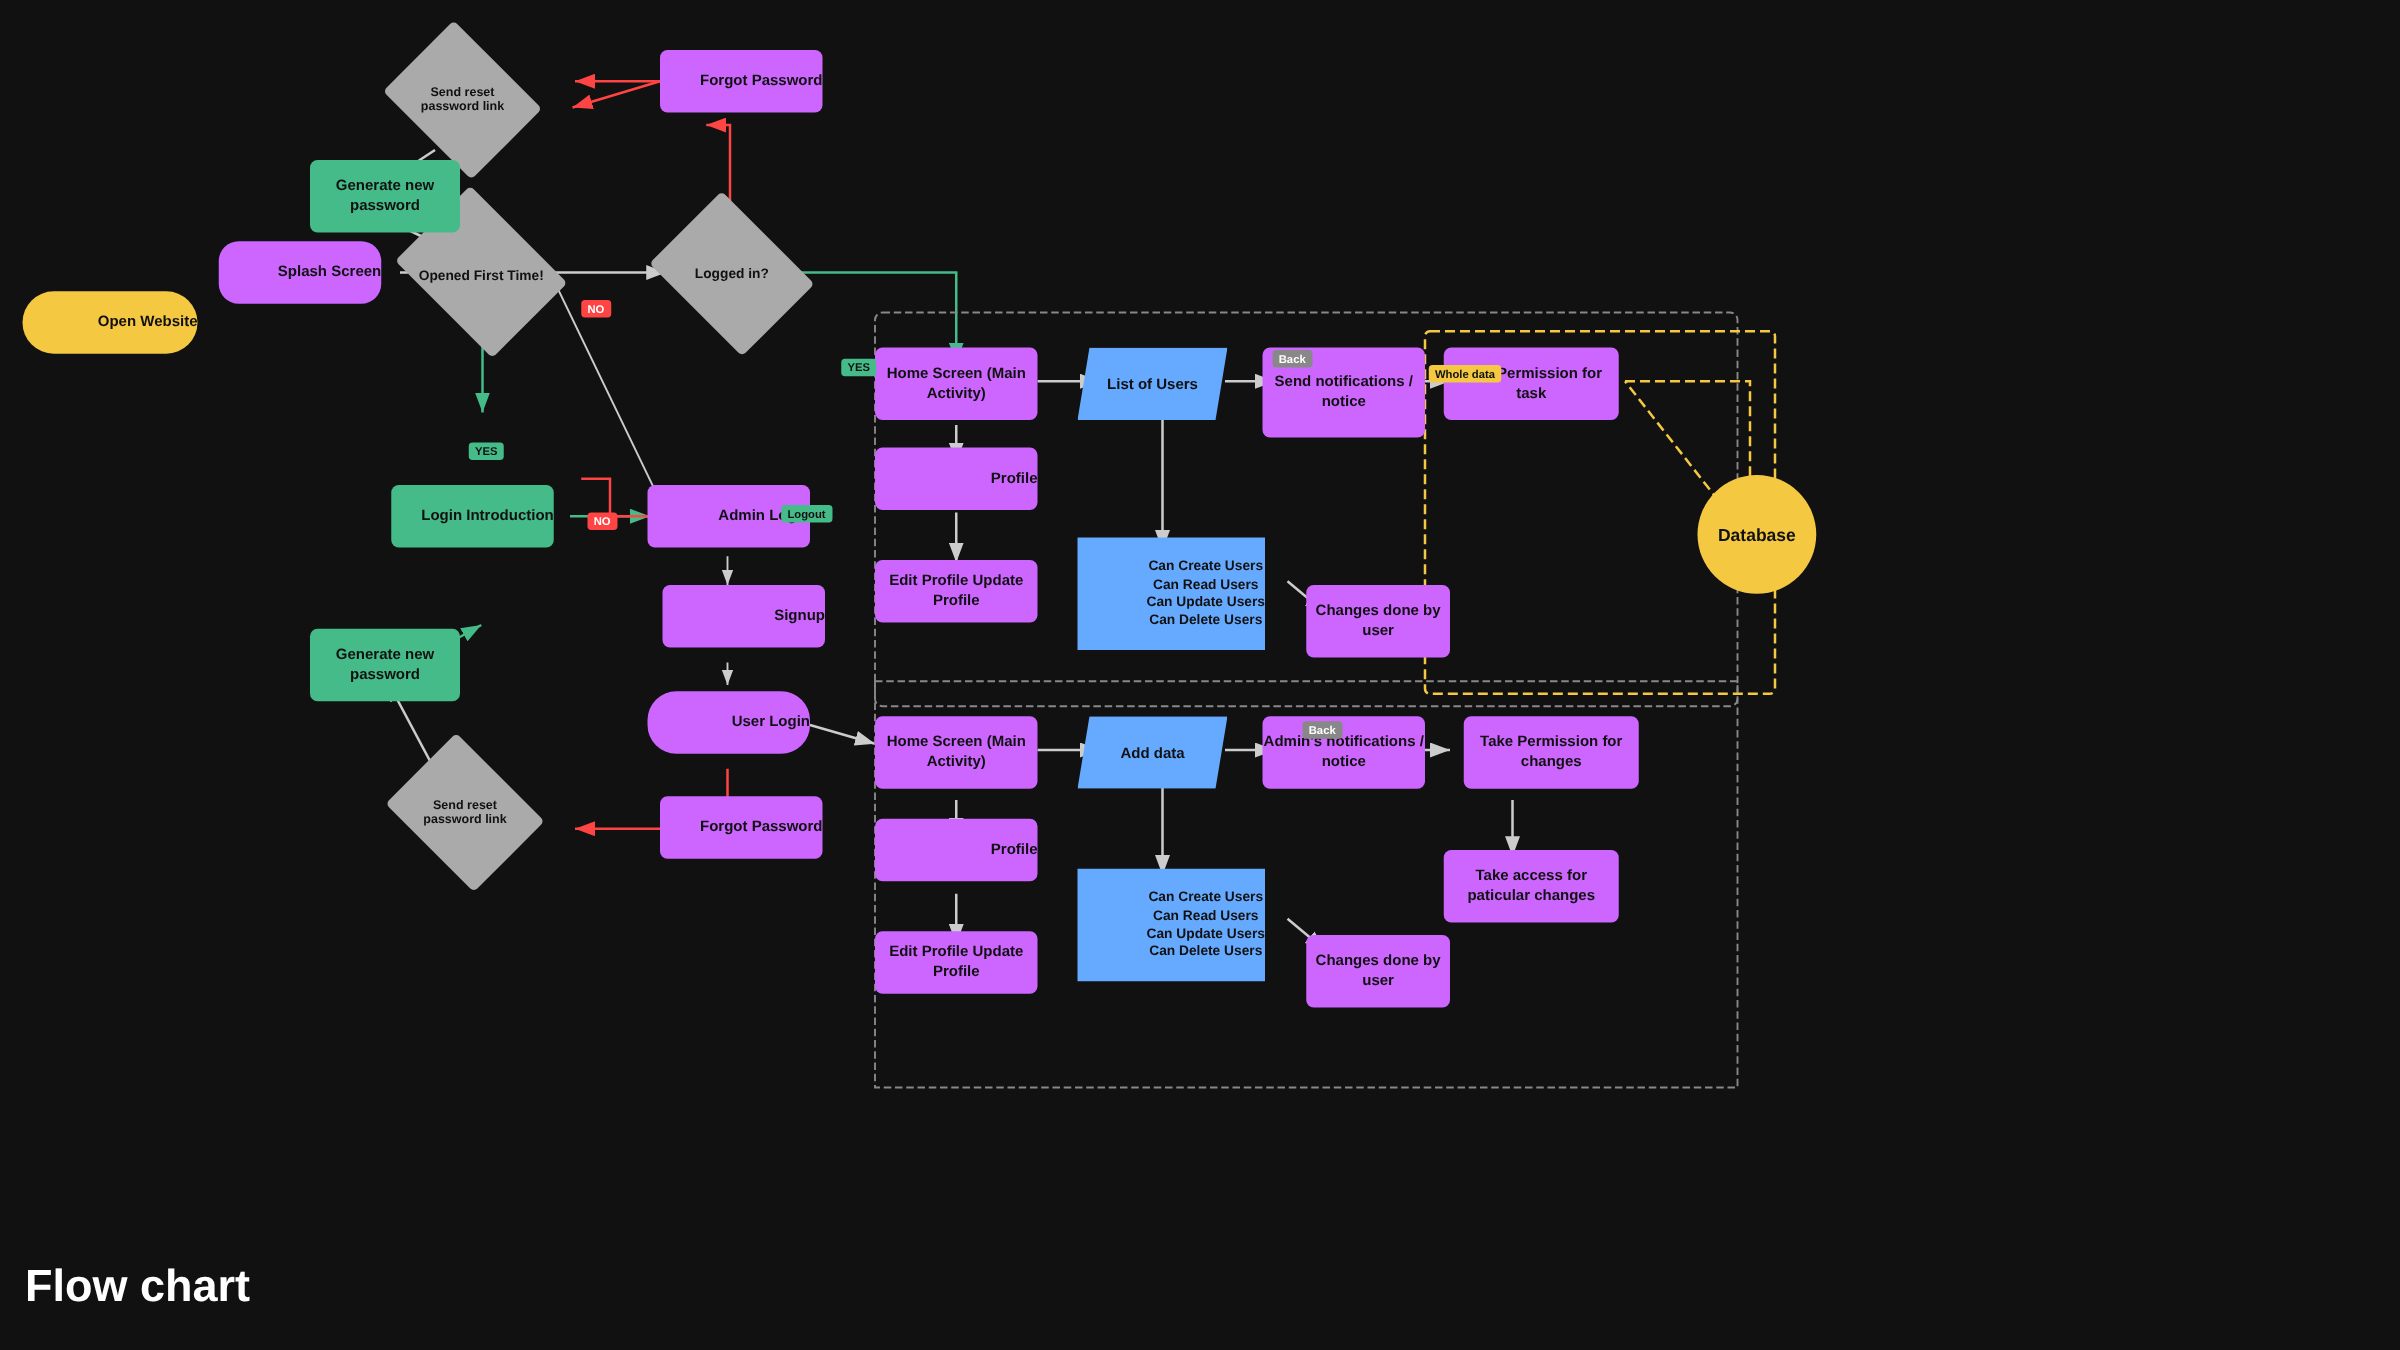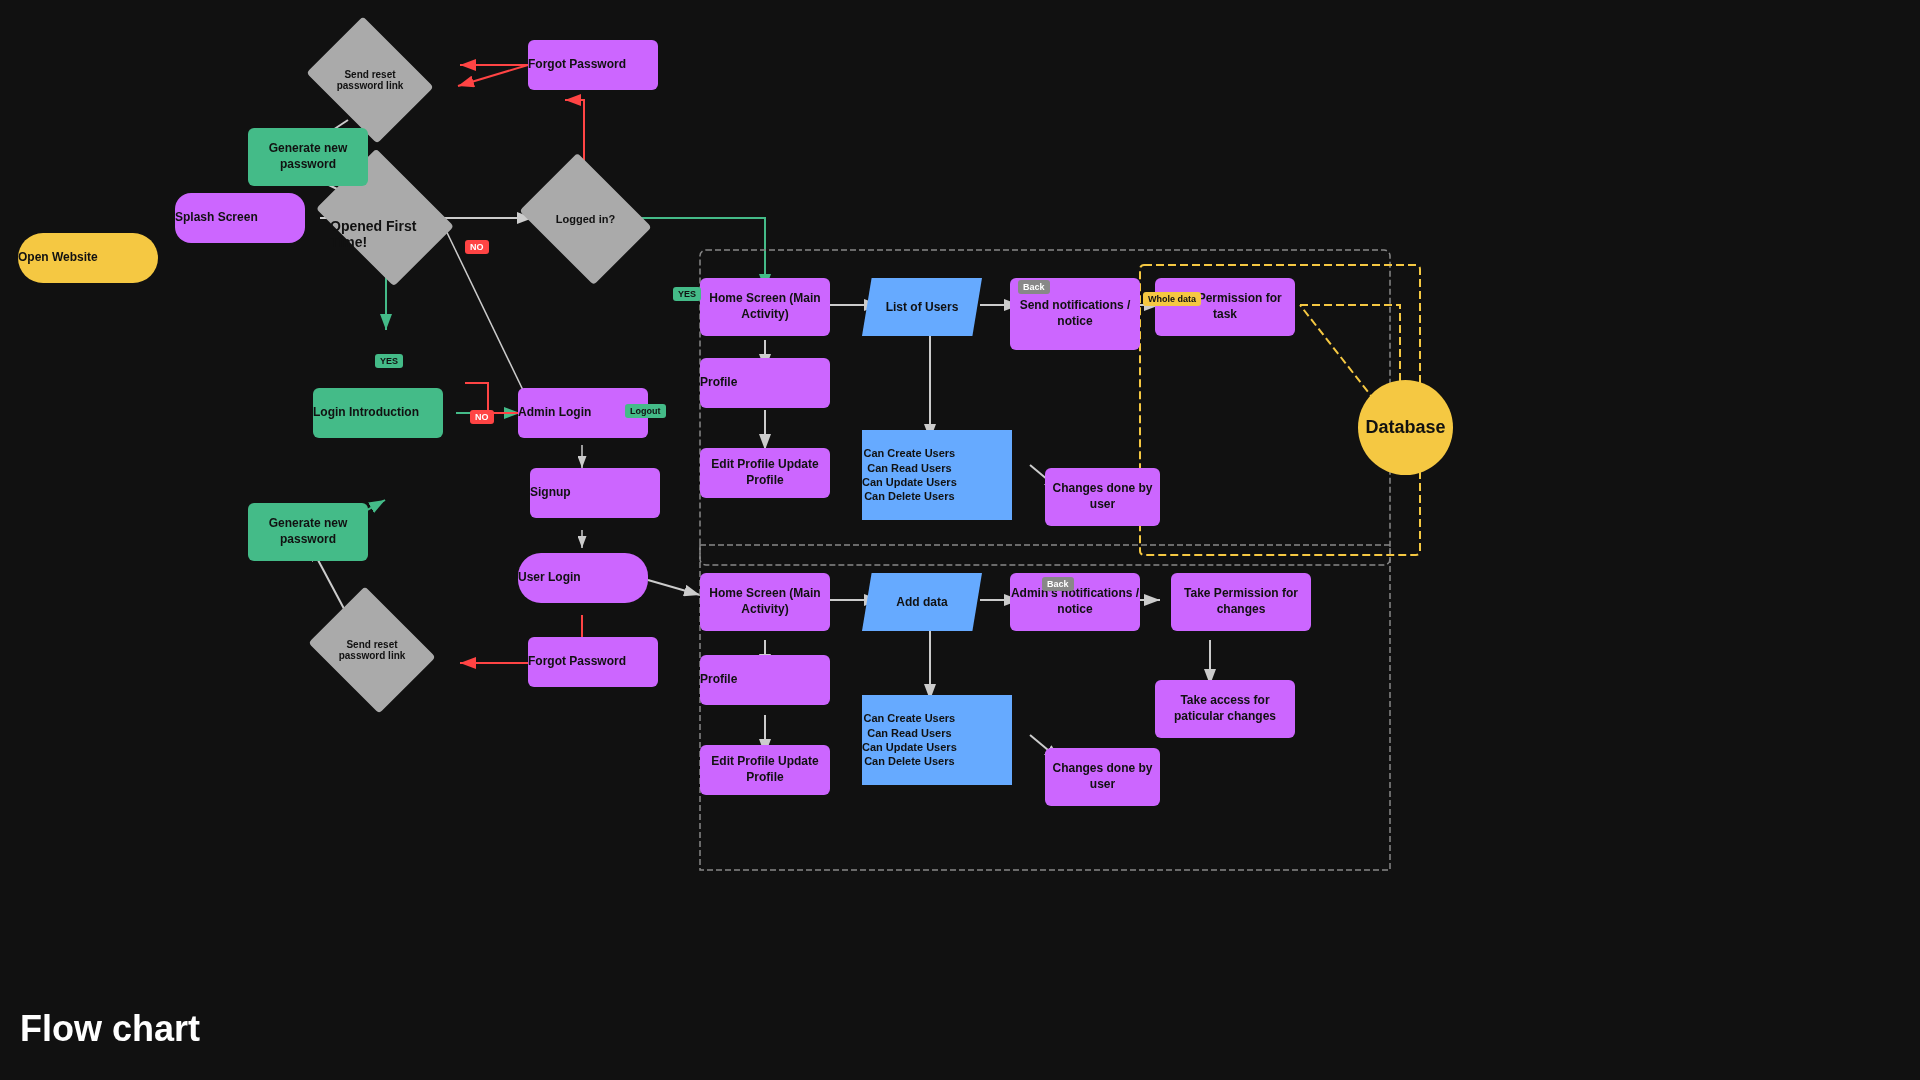--- a/index.html
+++ b/index.html
@@ -30,21 +30,21 @@
       color: white;
       font-size: 36px;
       font-weight: bold;
     }
 
     
     .node {
       position: absolute;
       display: flex;
       align-items: center;
-      justify-content: flex-start;
+      justify-content: flex-end;
       text-align: center;
       font-size: 12px;
       font-weight: 600;
       line-height: 1.3;
     }
     .node-yellow {
       background: #f5c842;
       border-radius: 25px;
       color: #111;
     }
@@ -183,21 +183,21 @@
   <div class="node node-yellow" style="left:18px;top:193px;width:140px;height:50px;border-radius:25px;margin-top:40px;">
     <span>Open Website</span>
   </div>
 
   <div class="node node-purple" style="left:175px;top:193px;width:130px;height:50px;border-radius:16px;">
     <span>Splash Screen</span>
   </div>
 
   <div style="position:absolute;left:330px;top:175px;width:110px;height:85px;">
     <div style="position:absolute;top:0;left:0;width:100%;height:100%;background:#aaa;transform:rotate(45deg);border-radius:4px;"></div>
-    <div style="position:absolute;top:16px;left:0;width:100%;height:100%;display:flex;align-items:center;justify-content:center;font-size:14px;font-weight:600;color:#111;z-index:2;">
+    <div style="position:absolute;top:3px;left:0;width:100%;height:100%;display:flex;align-items:center;justify-content:center;font-size:11px;font-weight:600;color:#111;z-index:2;">
       <span>Opened First Time!</span>
     </div>
   </div>
 
   <div class="node node-purple" style="left:528px;top:40px;width:130px;height:50px;">
     <span>Forgot Password</span>
   </div>
 
   <div style="position:absolute;left:320px;top:40px;width:100px;height:80px;">
     <div style="position:absolute;top:0;left:0;width:100%;height:100%;background:#aaa;transform:rotate(45deg);border-radius:4px;"></div>
@@ -276,21 +276,21 @@
     <span style="white-space:pre-line;font-size:11px;">Can Create Users
 Can Read Users
 Can Update Users
 Can Delete Users</span>
   </div>
 
   <div class="node node-purple" style="left:1045px;top:468px;width:115px;height:58px;">
     <span>Changes done by user</span>
   </div>
 
-  <div style="position:absolute;left:1358px;top:380px;width:95px;height:95px;display:flex;align-items:center;justify-content:center;text-align:center;font-size:18px;font-weight:700;color:#111;background:#f5c842;border-radius:50%;">
+  <div style="position:absolute;left:1358px;top:380px;width:95px;height:95px;display:flex;align-items:center;justify-content:center;text-align:center;font-size:14px;font-weight:700;color:#111;background:#f5c842;border-radius:50%;">
     <span>Database</span>
   </div>
 
   <div class="node node-purple" style="left:700px;top:573px;width:130px;height:58px;">
     <span>Home Screen (Main Activity)</span>
   </div>
 
   <div class="node node-purple" style="left:700px;top:655px;width:130px;height:50px;">
     <span>Profile</span>
   </div>

